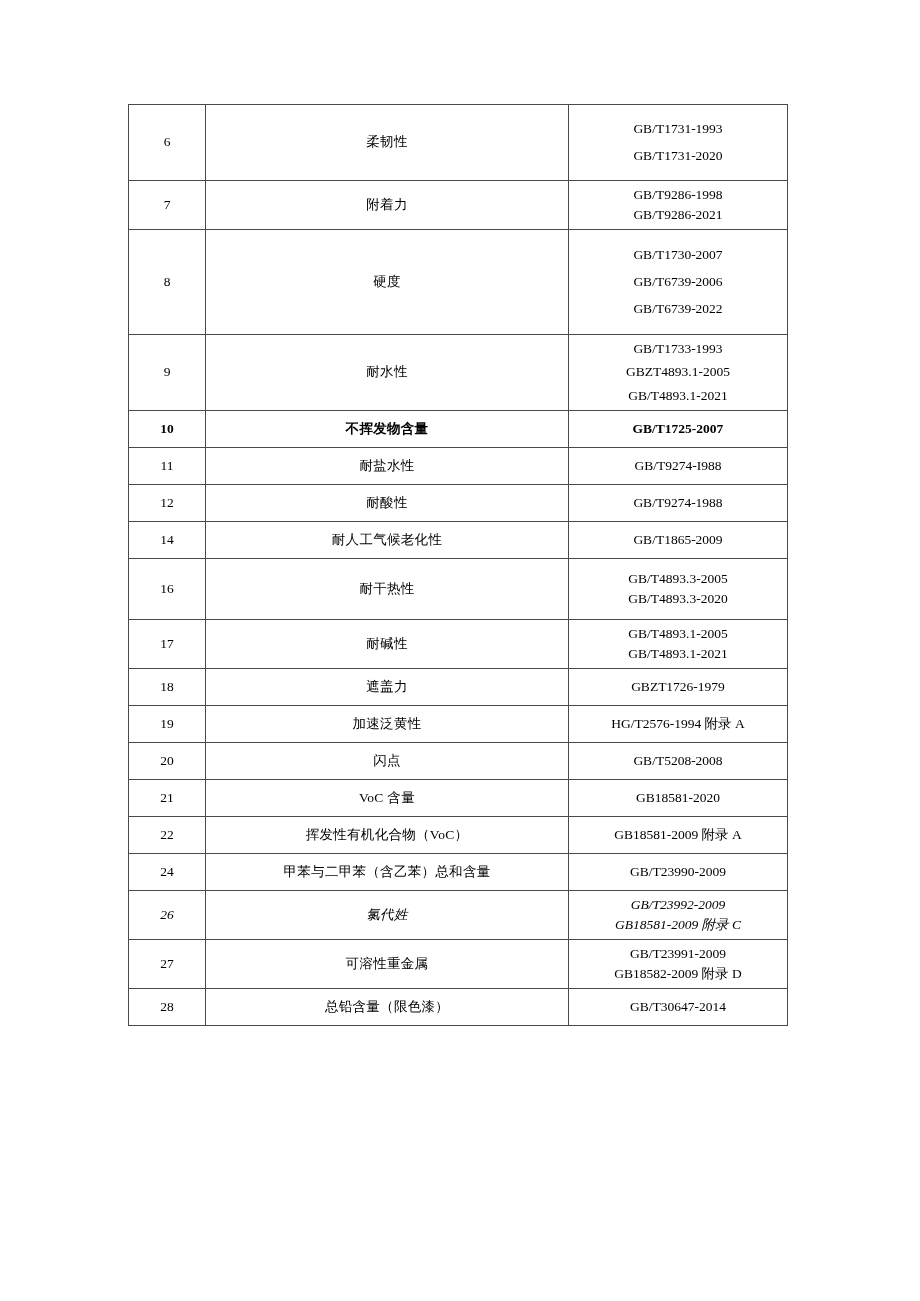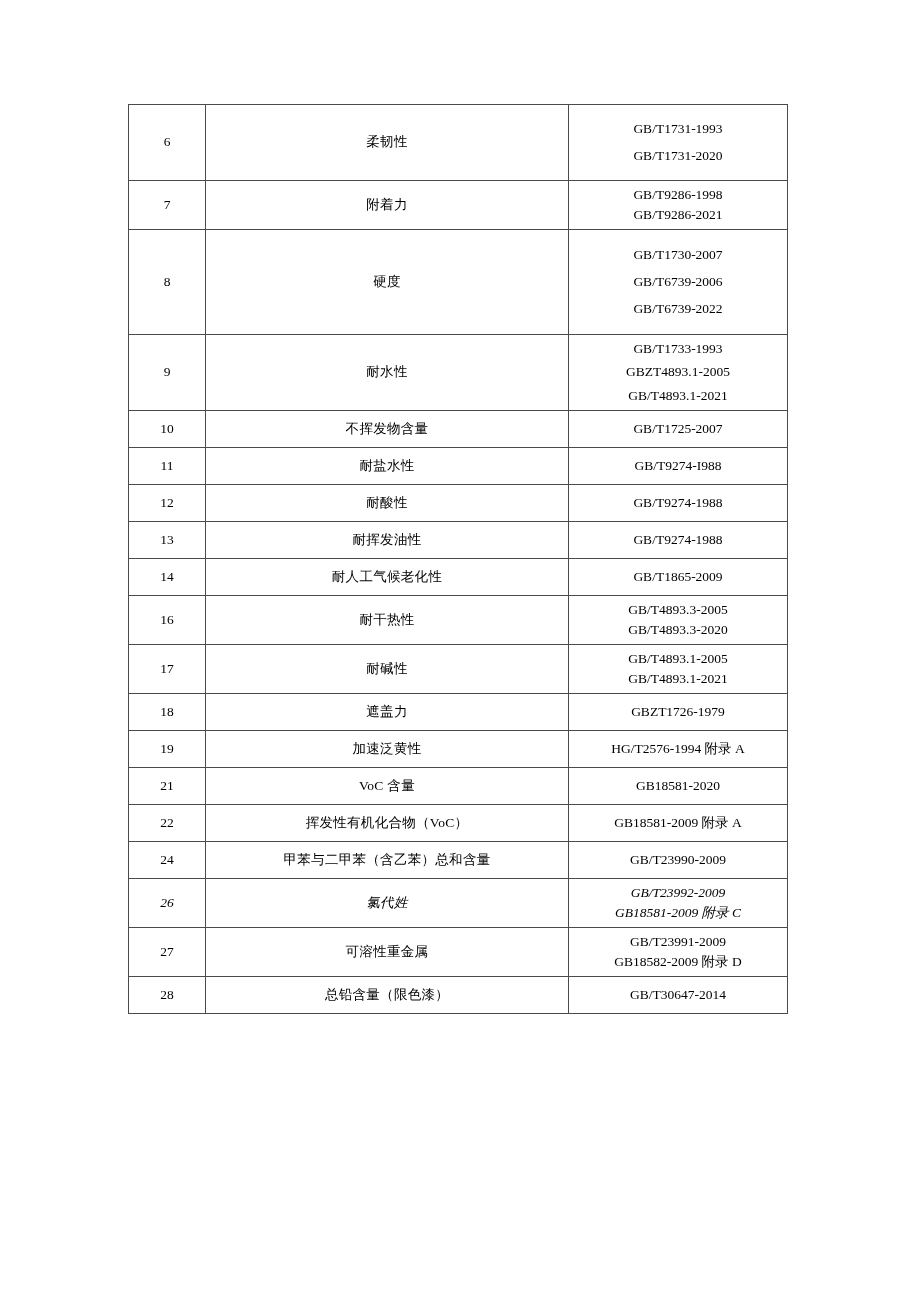--- a/index.html
+++ b/index.html
@@ -108,21 +108,21 @@
         </tr>
         <tr style="height: 76px;">
           <td class="idx-cell">9</td>
           <td class="item-cell">耐水性</td>
           <td class="std-cell sp-med">
             <span class="ln">GB/T1733-1993</span>
             <span class="ln">GBZT4893.1-2005</span>
             <span class="ln">GB/T4893.1-2021</span>
           </td>
         </tr>
-        <tr style="height: 37px;">
+        <tr style="height: 37px; font-weight: bold;">
           <td class="idx-cell">10</td>
           <td class="item-cell">不挥发物含量</td>
           <td class="std-cell sp-tight">
             <span class="ln">GB/T1725-2007</span>
           </td>
         </tr>
         <tr style="height: 37px;">
           <td class="idx-cell">11</td>
           <td class="item-cell">耐盐水性</td>
           <td class="std-cell sp-tight">
@@ -130,34 +130,27 @@
           </td>
         </tr>
         <tr style="height: 37px; border-radius: 11px;">
           <td class="idx-cell">12</td>
           <td class="item-cell">耐酸性</td>
           <td class="std-cell sp-tight">
             <span class="ln">GB/T9274-1988</span>
           </td>
         </tr>
         <tr style="height: 37px;">
-          <td class="idx-cell">13</td>
-          <td class="item-cell">耐挥发油性</td>
-          <td class="std-cell sp-tight">
-            <span class="ln">GB/T9274-1988</span>
-          </td>
-        </tr>
-        <tr style="height: 37px;">
           <td class="idx-cell">14</td>
           <td class="item-cell">耐人工气候老化性</td>
           <td class="std-cell sp-tight">
             <span class="ln">GB/T1865-2009</span>
           </td>
         </tr>
-        <tr style="height: 49px;">
+        <tr style="height: 61px;">
           <td class="idx-cell">16</td>
           <td class="item-cell">耐干热性</td>
           <td class="std-cell sp-tight">
             <span class="ln">GB/T4893.3-2005</span>
             <span class="ln">GB/T4893.3-2020</span>
           </td>
         </tr>
         <tr style="height: 49px;">
           <td class="idx-cell">17</td>
           <td class="item-cell">耐碱性</td>
@@ -171,20 +164,27 @@
           <td class="item-cell">遮盖力</td>
           <td class="std-cell sp-tight">
             <span class="ln">GBZT1726-1979</span>
           </td>
         </tr>
         <tr style="height: 37px;">
           <td class="idx-cell">19</td>
           <td class="item-cell">加速泛黄性</td>
           <td class="std-cell sp-tight">
             <span class="ln">HG/T2576-1994 附录 A</span>
+          </td>
+        </tr>
+        <tr style="height: 37px;">
+          <td class="idx-cell">20</td>
+          <td class="item-cell">闪点</td>
+          <td class="std-cell sp-tight">
+            <span class="ln">GB/T5208-2008</span>
           </td>
         </tr>
         <tr style="height: 37px;">
           <td class="idx-cell">21</td>
           <td class="item-cell">VoC 含量</td>
           <td class="std-cell sp-tight">
             <span class="ln">GB18581-2020</span>
           </td>
         </tr>
         <tr style="height: 37px;">

